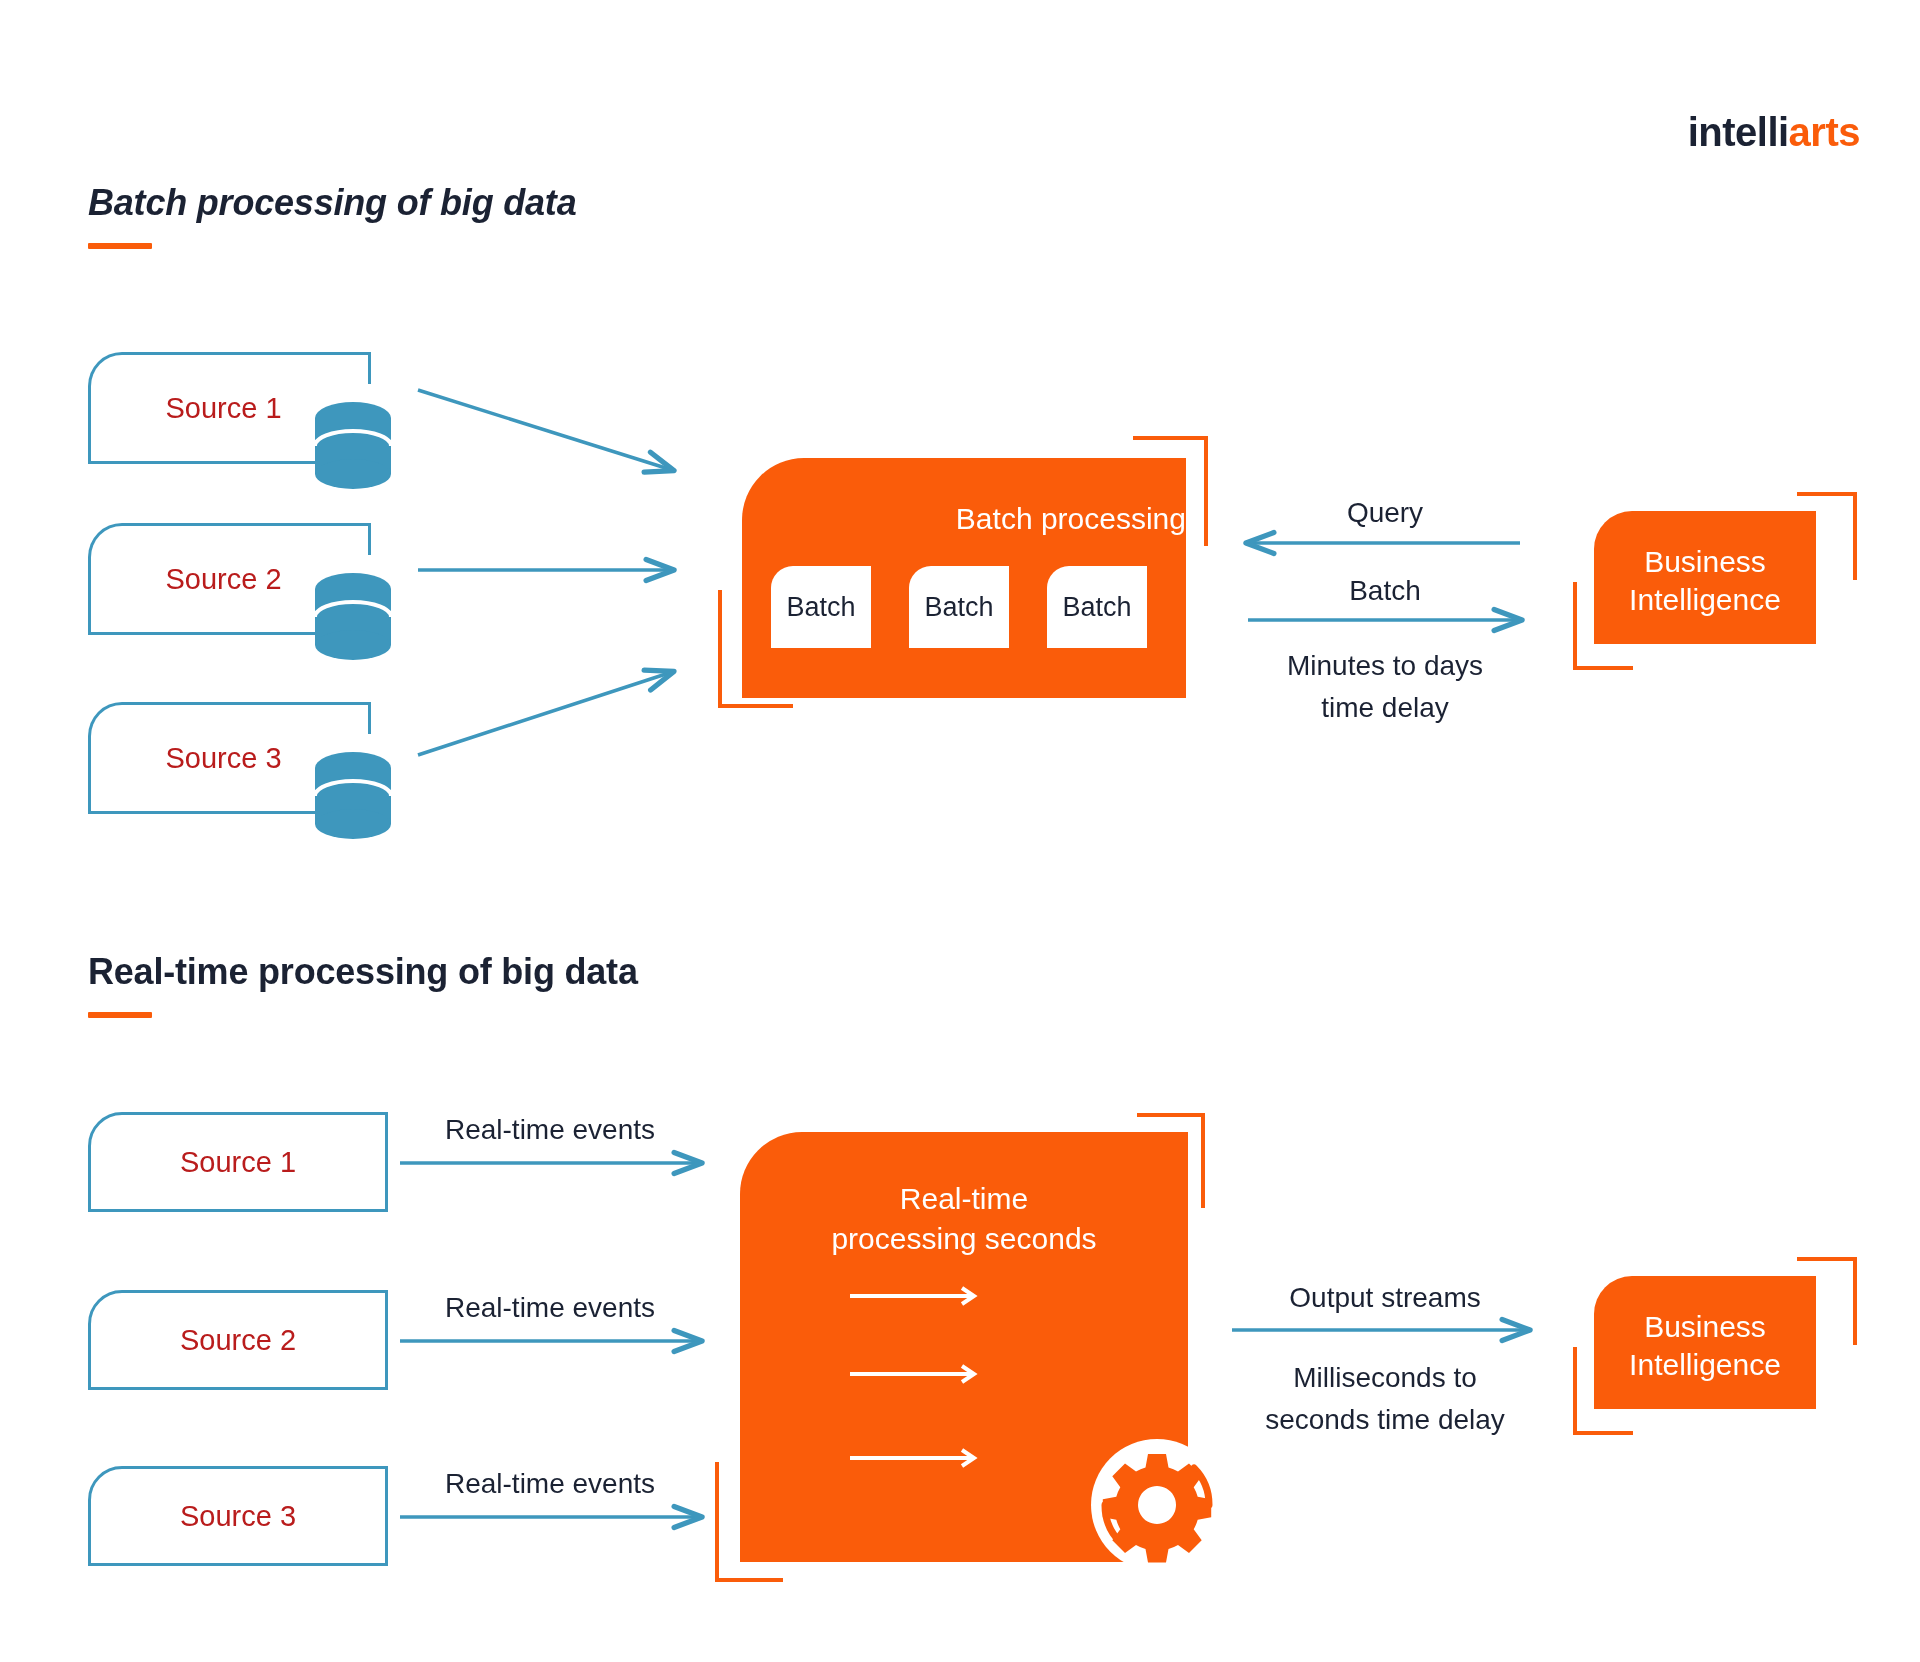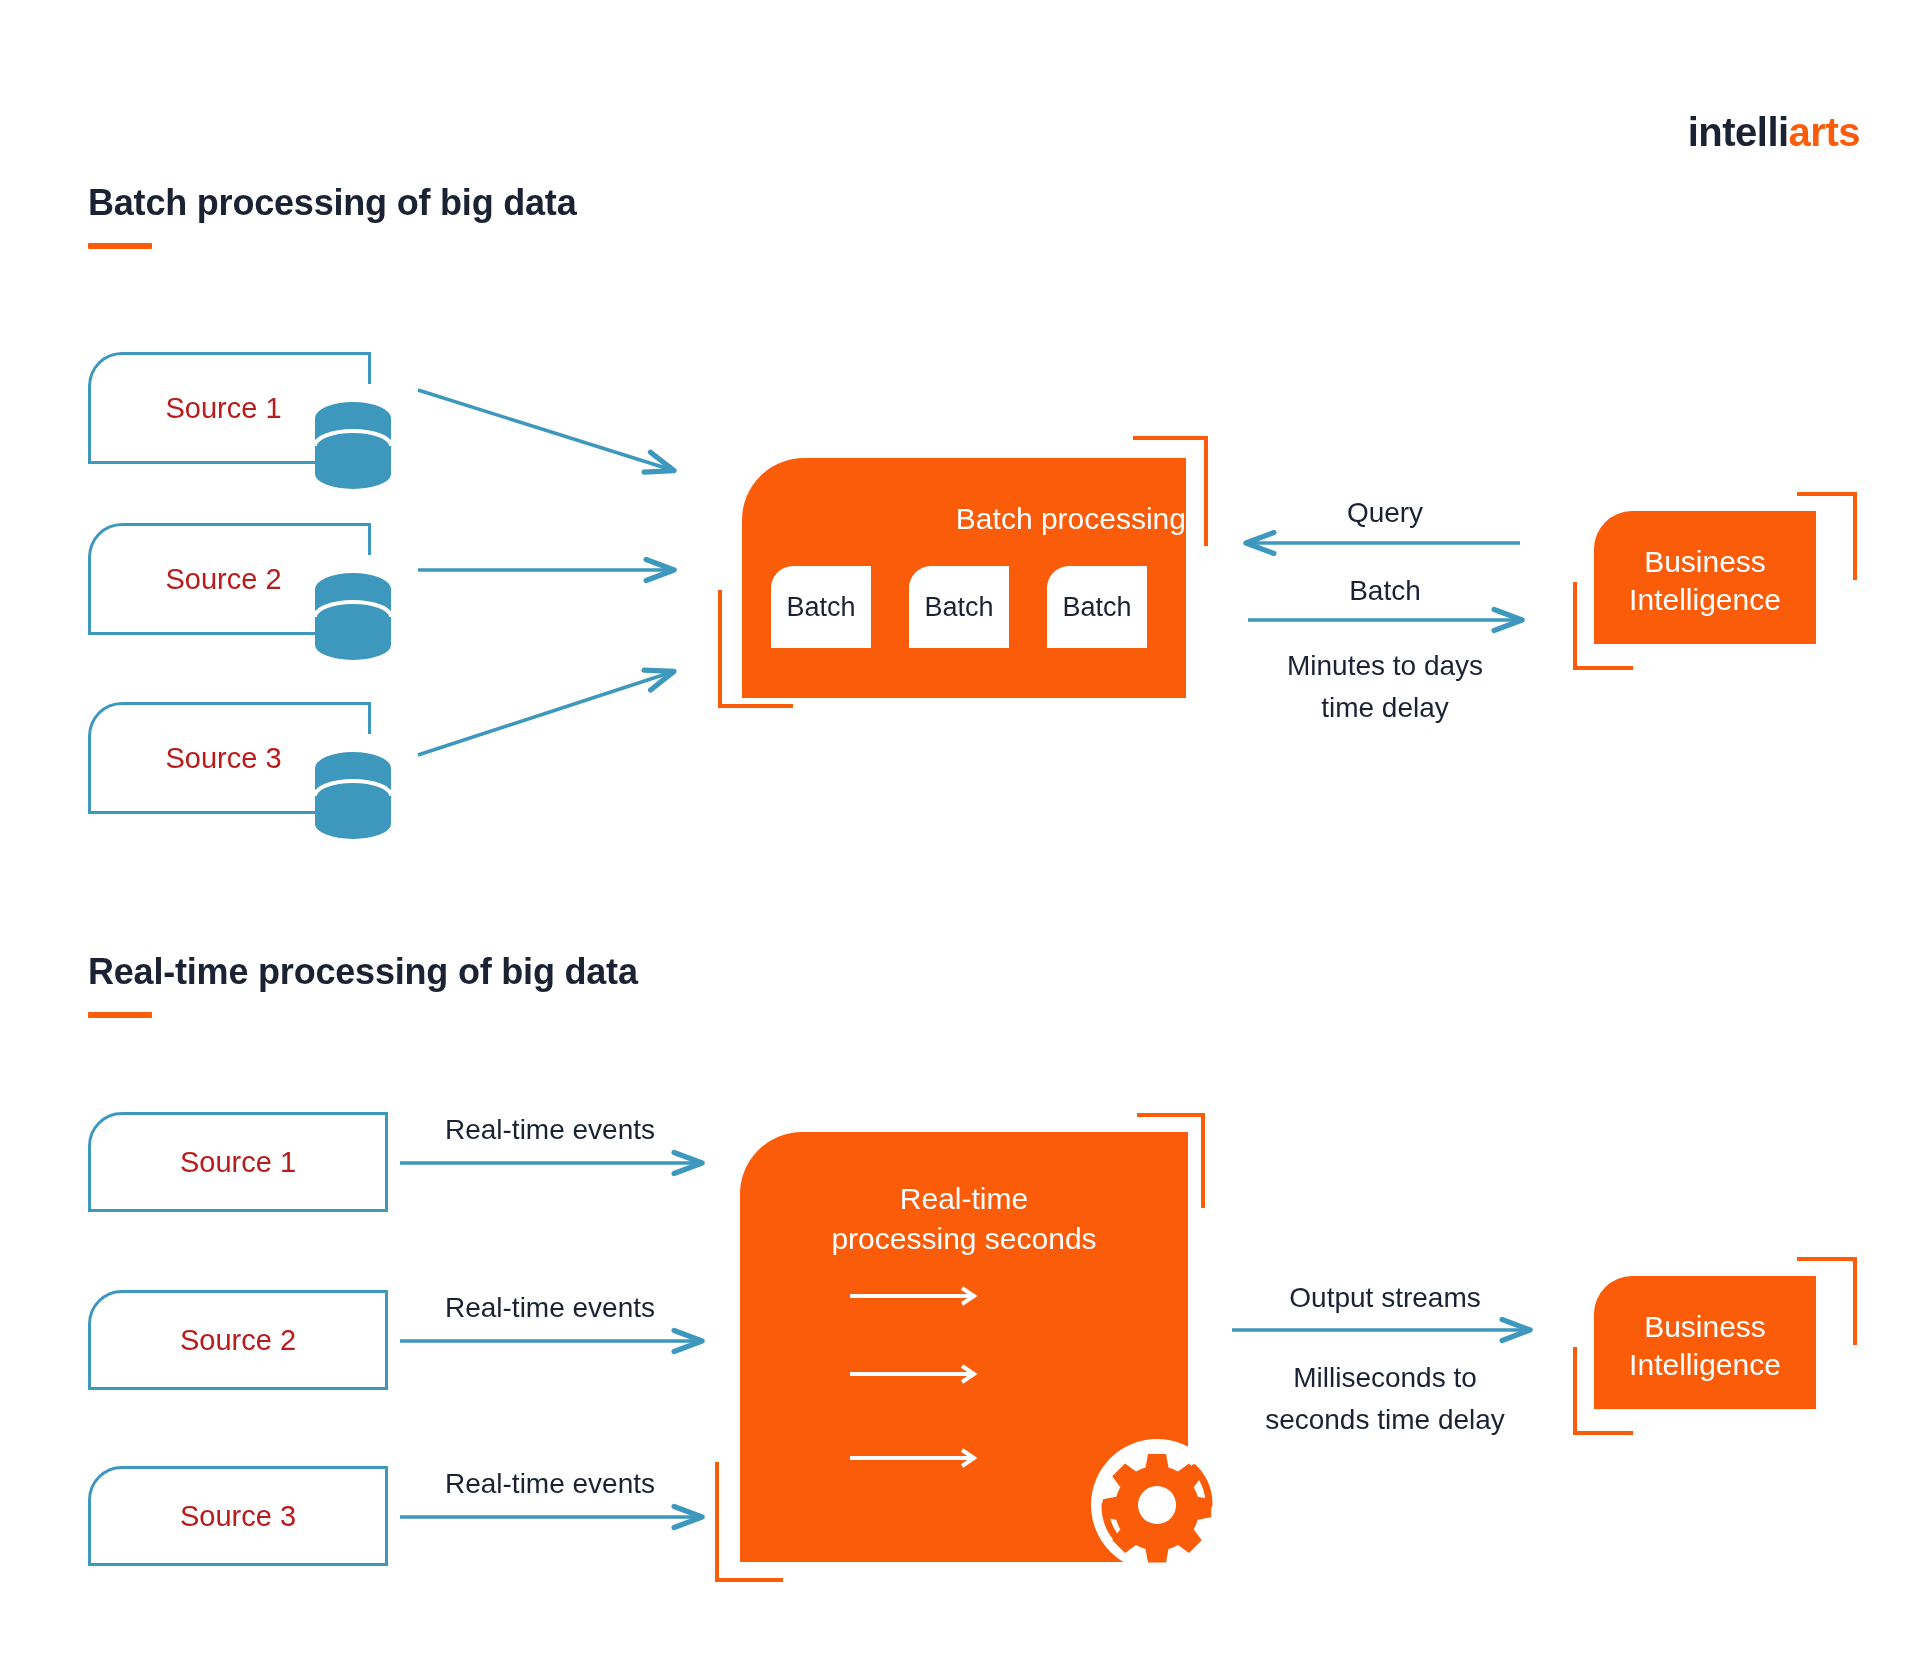--- a/index.html
+++ b/index.html
@@ -163,21 +163,21 @@
 </style>
 </head>
 <body>
 
 <div id="page">
 
   <div class="logo">
     <span class="lg-dark">intelli</span><span class="lg-orange">arts</span>
   </div>
 
-  <div class="sec-title" style="left:88px; top:182px;">Batch processing of big data</div>
+  <div class="sec-title" style="left:88px; top:182px;font-style:italic;">Batch processing of big data</div>
   <div class="sec-accent" style="left:88px; top:243px;"></div>
 
   <div class="src-box open-right" style="left:88px; top:352px; width:280px; height:112px;">
     <div class="right-stub-top"></div>
     <div class="src-label">Source 1</div>
   </div>
   <div class="db-icon" style="left:314px; top:400px;">
     <svg viewBox="0 0 78 92" width="78" height="92">
       <ellipse cx="39" cy="18" rx="38" ry="16" fill="#3e97bd"></ellipse>
       <rect x="1" y="18" width="76" height="28" fill="#3e97bd"></rect>

